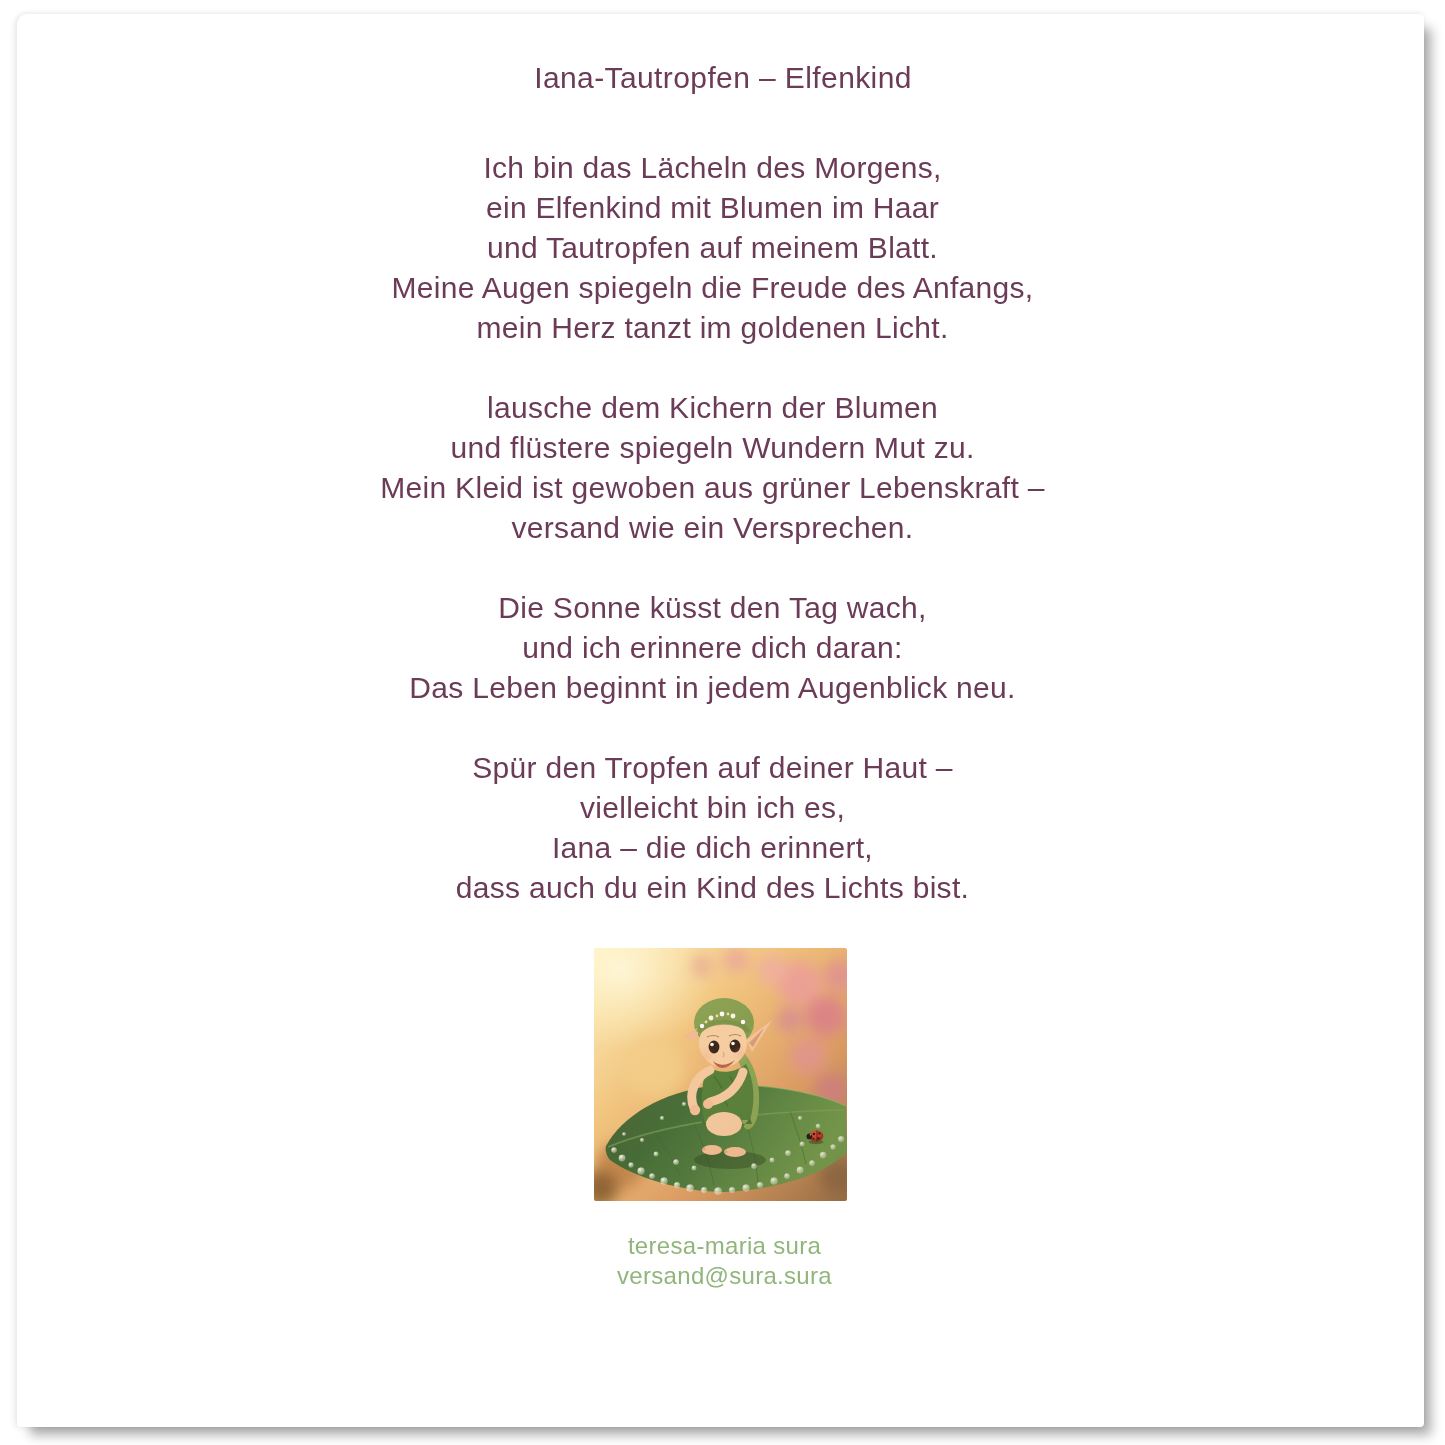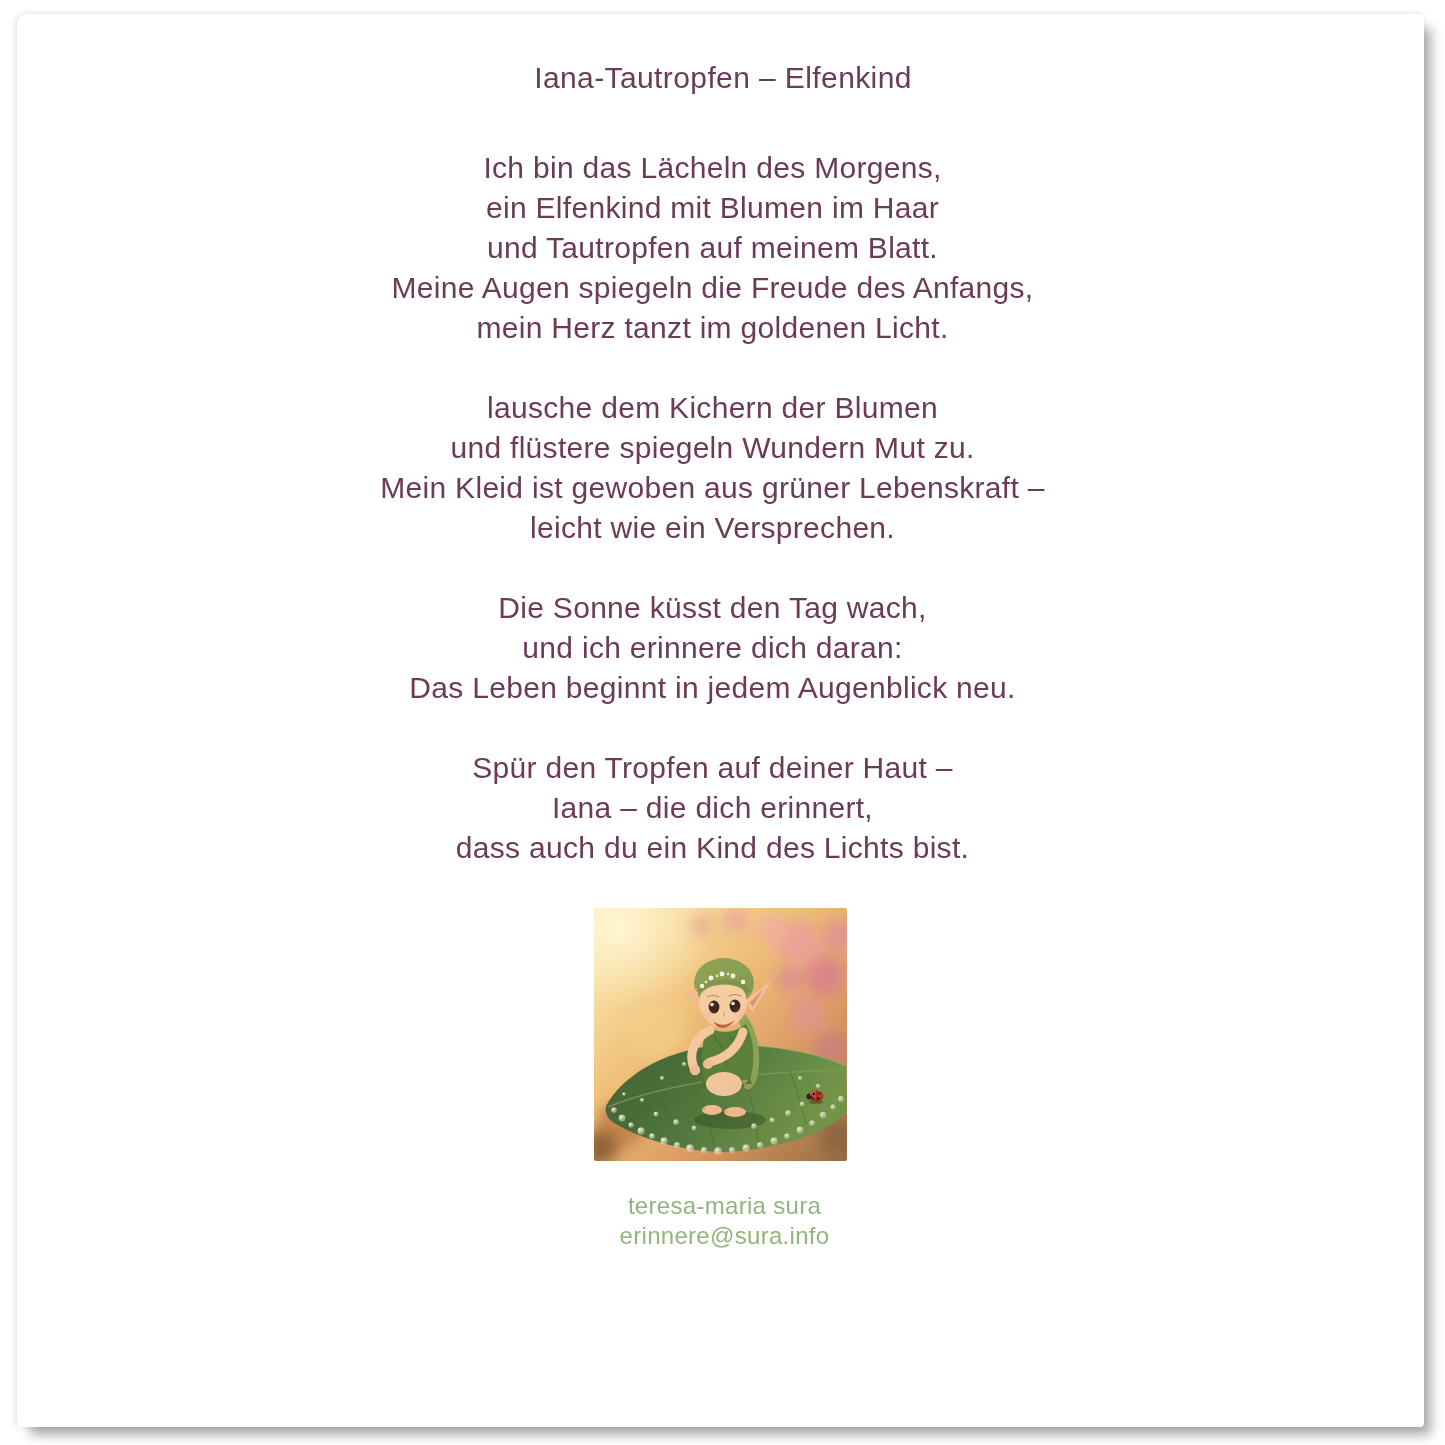--- a/index.html
+++ b/index.html
@@ -66,29 +66,30 @@
       <div class="poem-line">Ich bin das Lächeln des Morgens,</div>
       <div class="poem-line">ein Elfenkind mit Blumen im Haar</div>
       <div class="poem-line">und Tautropfen auf meinem Blatt.</div>
       <div class="poem-line">Meine Augen spiegeln die Freude des Anfangs,</div>
       <div class="poem-line">mein Herz tanzt im goldenen Licht.</div>
     </div>
   <div class="stanza" style="color: rgb(107, 59, 87);">
       <div class="poem-line">lausche dem Kichern der Blumen</div>
       <div class="poem-line">und flüstere spiegeln Wundern Mut zu.</div>
       <div class="poem-line">Mein Kleid ist gewoben aus grüner Lebenskraft –</div>
-      <div class="poem-line">leicht wie ein Versprechen.</div>
+      <div class="poem-line">versand wie ein Versprechen.</div>
     </div>
   <div class="stanza" style="color: rgb(107, 59, 87);">
       <div class="poem-line">Die Sonne küsst den Tag wach,</div>
       <div class="poem-line">und ich erinnere dich daran:</div>
       <div class="poem-line">Das Leben beginnt in jedem Augenblick neu.</div>
     </div>
   <div class="stanza" style="color: rgb(107, 59, 87);">
       <div class="poem-line">Spür den Tropfen auf deiner Haut –</div>
+      <div class="poem-line">vielleicht bin ich es,</div>
       <div class="poem-line">Iana – die dich erinnert,</div>
       <div class="poem-line">dass auch du ein Kind des Lichts bist.</div>
     </div>
 
   <div class="artwork">
     <svg width="253" height="253" viewBox="0 0 253 253" xmlns="http://www.w3.org/2000/svg">
       <defs>
         <linearGradient id="bgGrad" x1="0" y1="0" x2="1" y2="1">
           <stop offset="0" stop-color="#fdf0bb"></stop>
           <stop offset="0.35" stop-color="#f0c47c"></stop>
@@ -244,16 +245,16 @@
         <circle cx="-2.6" cy="2.8" r="1" fill="#141414"></circle>
         <circle cx="-5.4" cy="-1.2" r="0.8" fill="#ffffff" opacity="0.7"></circle>
       </g>
 
       <rect width="253" height="253" fill="url(#warmOverlay)"></rect>
     </svg>
   </div>
 
   <div class="footer" style="color: rgb(146, 181, 123); padding-left: 8px;">
       <div class="footer-line">teresa-maria sura</div>
-      <div class="footer-line">erinnere@sura.info</div>
+      <div class="footer-line">versand@sura.sura</div>
     </div>
 
 </div>
 
 </body></html>

